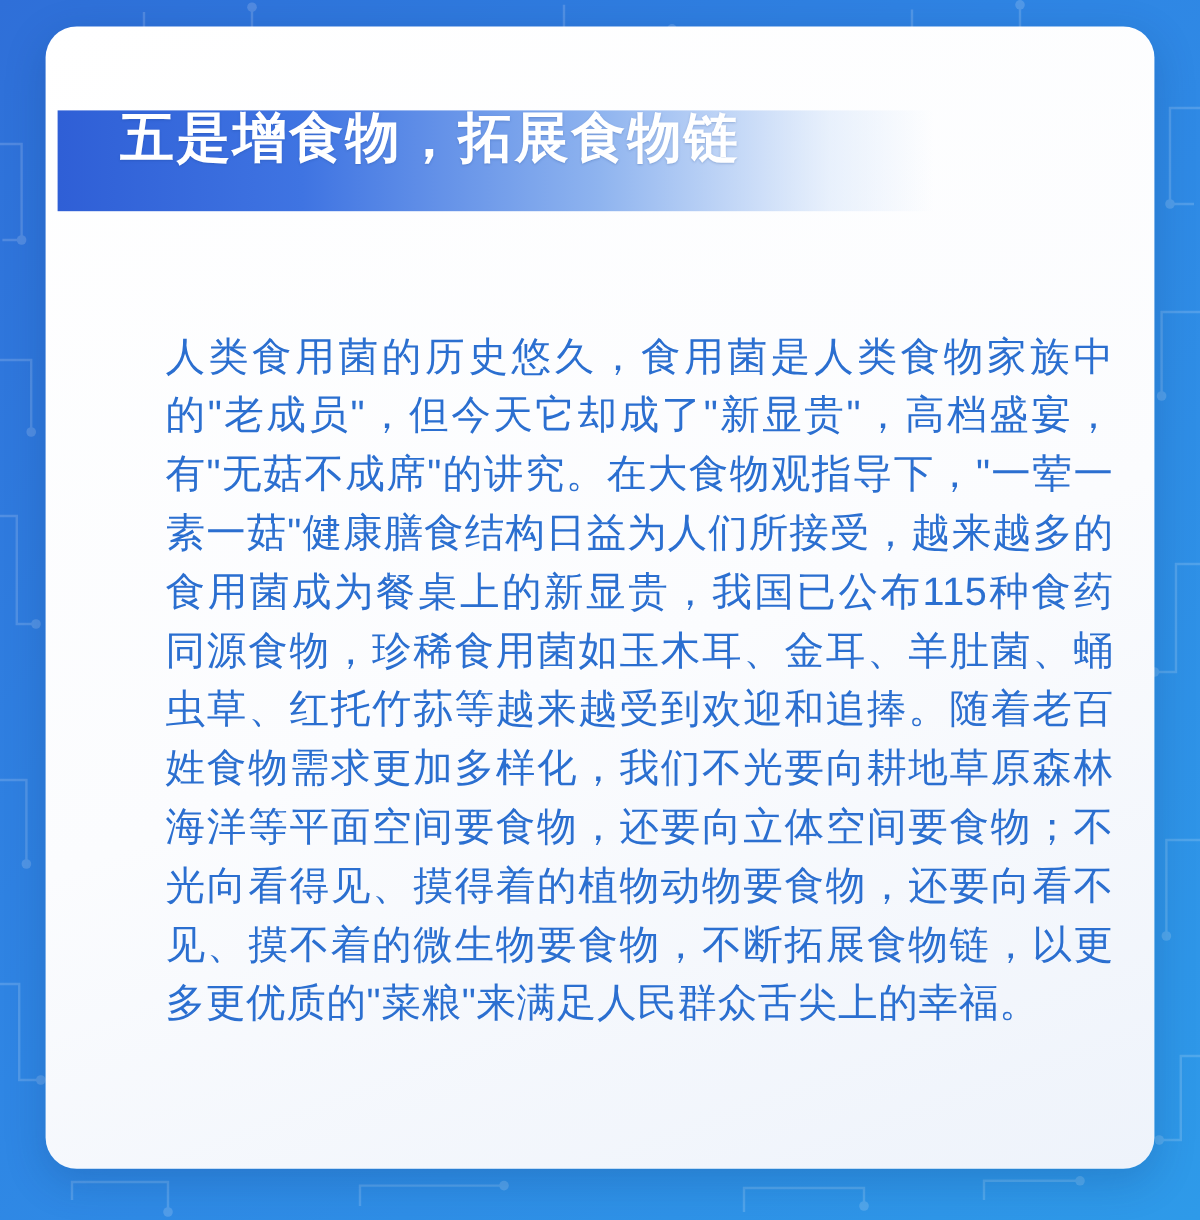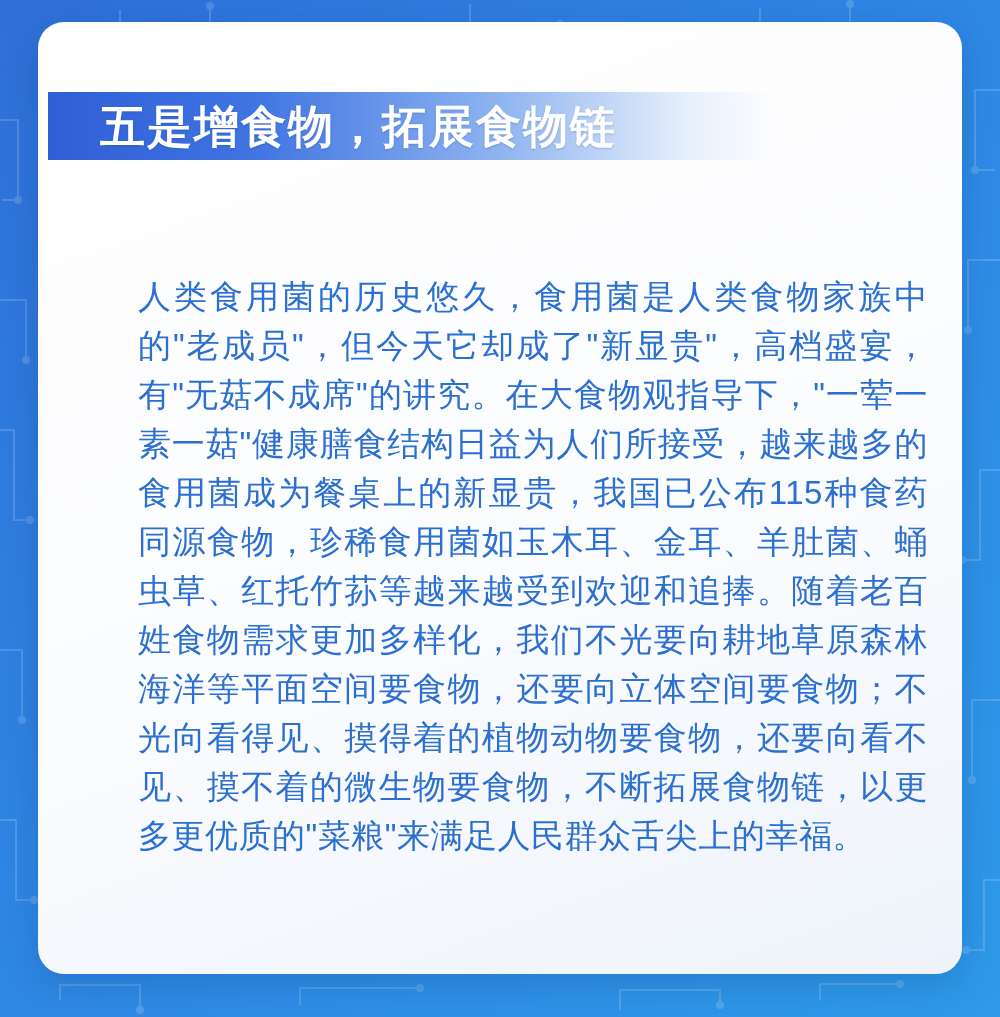--- a/index.html
+++ b/index.html
@@ -42,24 +42,24 @@
     background: linear-gradient(160deg, #ffffff 0%, #fbfcfe 55%, #eef3fb 100%);
     border-radius: 26px;
     box-shadow: 0 10px 34px rgba(12, 48, 110, 0.22);
   }
 
   .title-band {
     position: absolute;
     left: 10px;
     top: 70px;
     width: 730px;
-    height: 68px;
+    height: 84px;
     background: linear-gradient(90deg, #2f5fd6 0%, #3f74e2 28%, #8fb4ef 62%, rgba(214,229,250,0.55) 88%, rgba(255,255,255,0) 100%);
     display: flex;
-    align-items: center;
+    align-items: flex-start;
   }
 
   .title-text {
     margin-left: 52px;
     color: #ffffff;
     font-size: 45px;
     font-weight: bold;
     letter-spacing: 2px;
     line-height: 1;
     white-space: nowrap;

